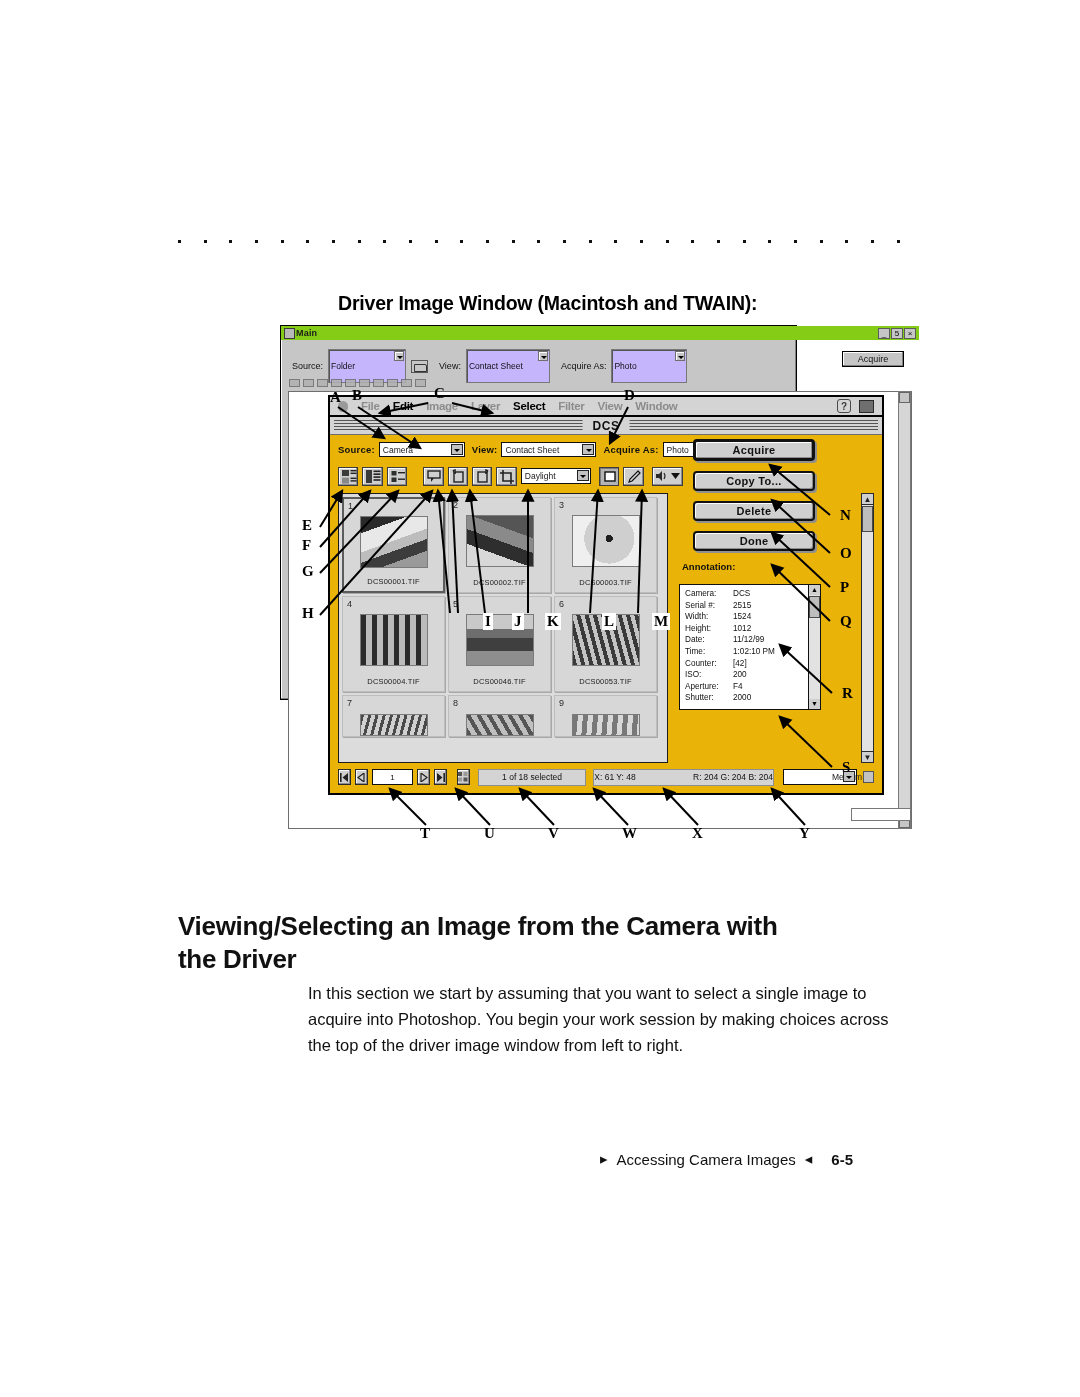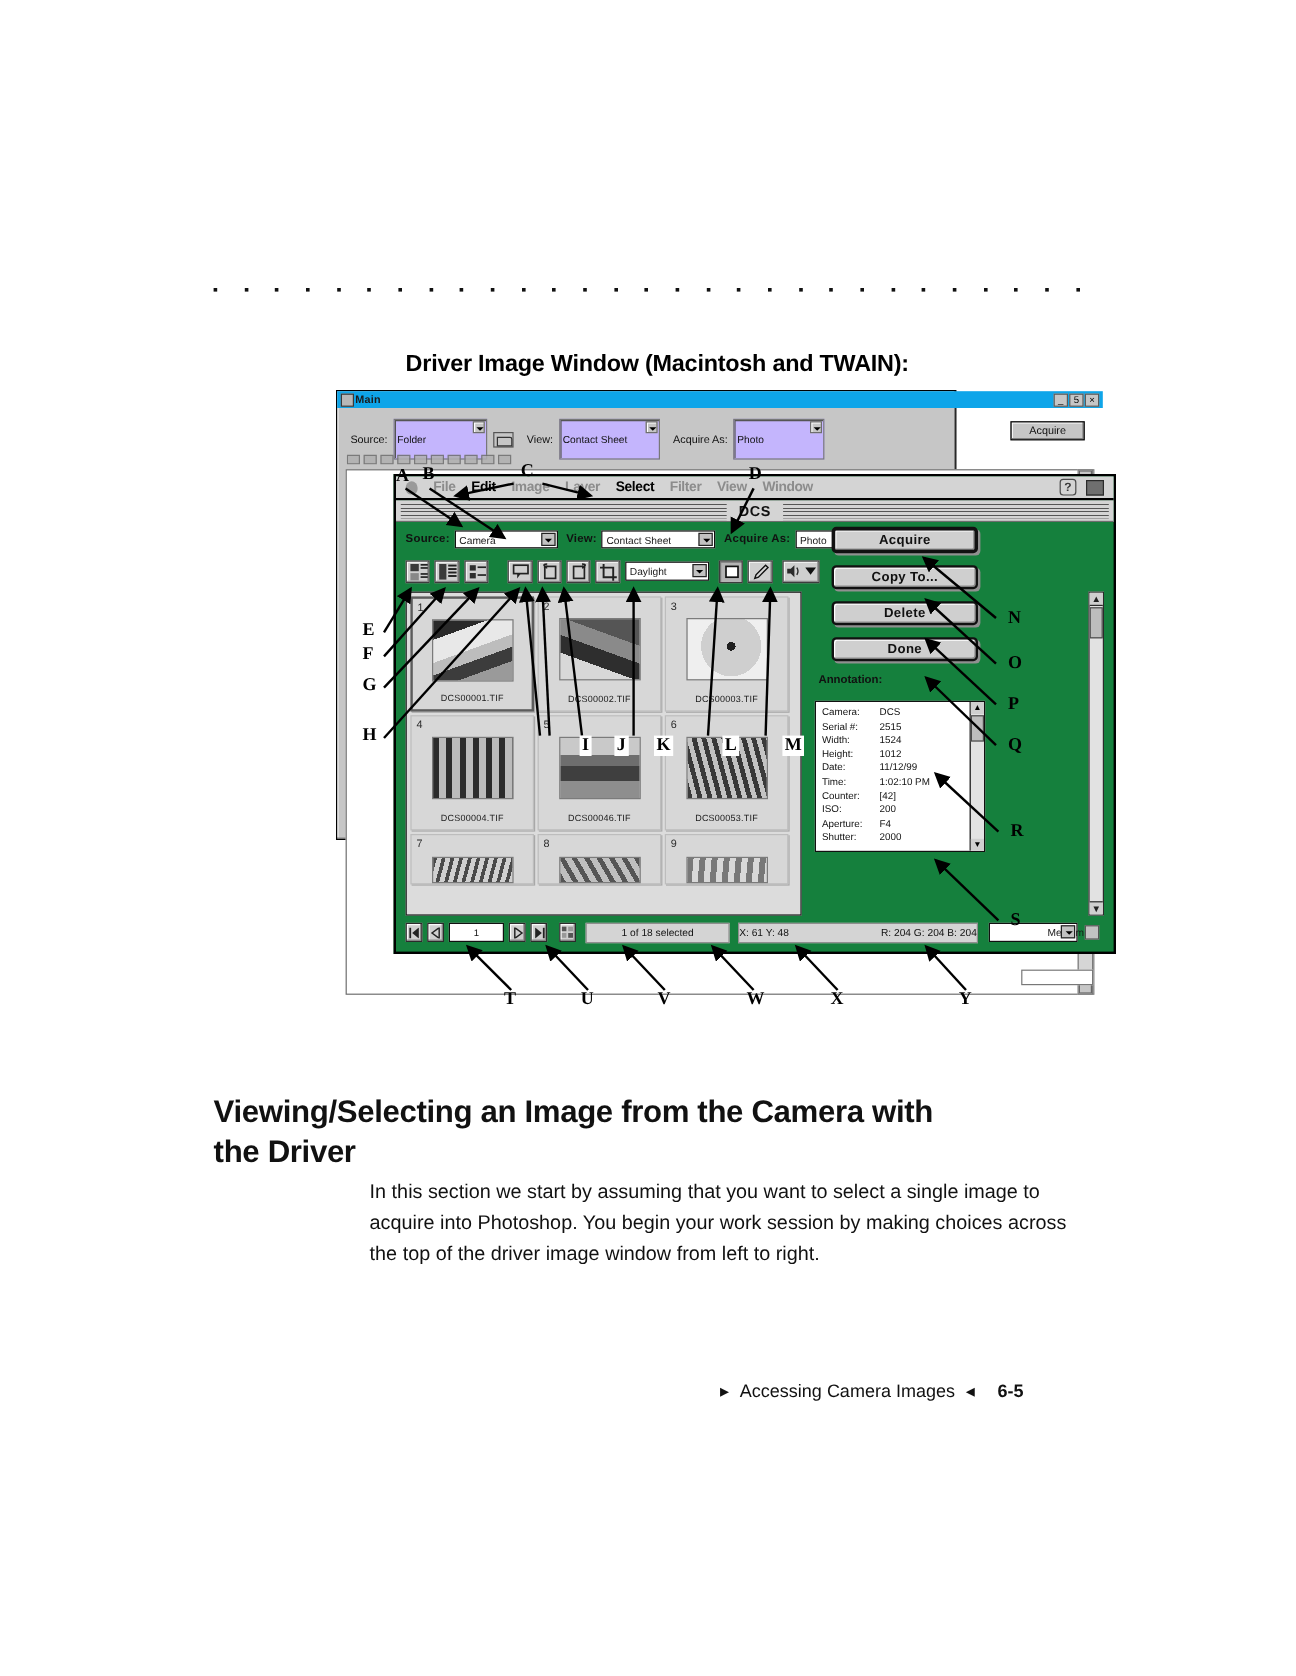--- a/index.html
+++ b/index.html
@@ -20,21 +20,21 @@
   #section-title { position:absolute; left:338px; top:292px; width:560px;
      font-family:"Liberation Sans", sans-serif; font-weight:bold; font-size:19.5px;
      color:#000; letter-spacing:-0.2px; }
 
   
   #figure { position:absolute; left:280px; top:325px; width:640px; height:510px; }
   #winmain { left:113px; top:8px; width:517px; height:375px;
              background:#c6c6c6; border:1px solid #000;
              box-shadow: inset -1px -1px 0 #828282, inset 1px 1px 0 #fff; }
   #winmain-title { position:absolute; left:1px; top:1px; right:1px; height:14px;
-             background:#0ea5e9; display:flex; align-items:center; }
+             background:#84cc16; display:flex; align-items:center; }
   #winmain-title .t { font-family:"Liberation Sans", sans-serif; font-size:9px;
              font-weight:bold; color:#1b1b1b; margin-left:15px; letter-spacing:0.2px; }
   #winmain-icon { position:absolute; left:3px; top:2px; width:11px; height:11px;
              background:#b8b8b8; border:1px solid #3a3a3a; }
   #winmain-btns { position:absolute; right:3px; top:2px; display:flex; gap:1px; }
   #winmain-btns span { width:12px; height:11px; background:#c6c6c6;
              border:1px solid #5a5a5a; font-family:"Liberation Sans", sans-serif;
              font-size:8px; line-height:9px; text-align:center; color:#000; }
 
   .w95row { position:absolute; display:flex; align-items:center; gap:5px;
@@ -64,22 +64,22 @@
   #w95body { position:absolute; left:8px; top:66px; right:8px; bottom:6px;
             background:#fff; border:1px solid #6e6e6e; }
   #w95scroll { position:absolute; right:9px; top:66px; width:13px; bottom:6px;
             background:#d6d6d6; border:1px solid #7a7a7a; }
   #w95scroll .sb { position:absolute; left:0; width:11px; height:11px;
             background:#c6c6c6; border:1px solid #666; }
   #w95bottomfield { position:absolute; right:9px; bottom:14px; width:60px; height:13px;
             background:#fff; border:1px solid #787878; }
 
   
-  #mac { position:absolute; left:48px; top:70px; width:602px; height:400px;
-         background:#15803d; border:2px solid #000; }
+  #mac { position:absolute; left:48px; top:70px; width:556px; height:400px;
+         background:#eab308; border:2px solid #000; }
 
   #macmenu { position:absolute; left:0; top:0; right:0; height:20px;
          background:#d4d4d4; border-bottom:2px solid #000;
          display:flex; align-items:center; padding-left:8px; gap:13px;
          font-family:"Liberation Sans", sans-serif; font-size:11.5px; }
   #macmenu .m { color:#8c8c8c; font-weight:bold; letter-spacing:-0.3px; }
   #macmenu .m.on { color:#000; }
   #macmenu .apple { width:10px; height:11px; background:#9a9a9a;
          border-radius:50% 50% 40% 40%; }
   #macmenu .right { margin-left:auto; display:flex; gap:8px; padding-right:8px;

